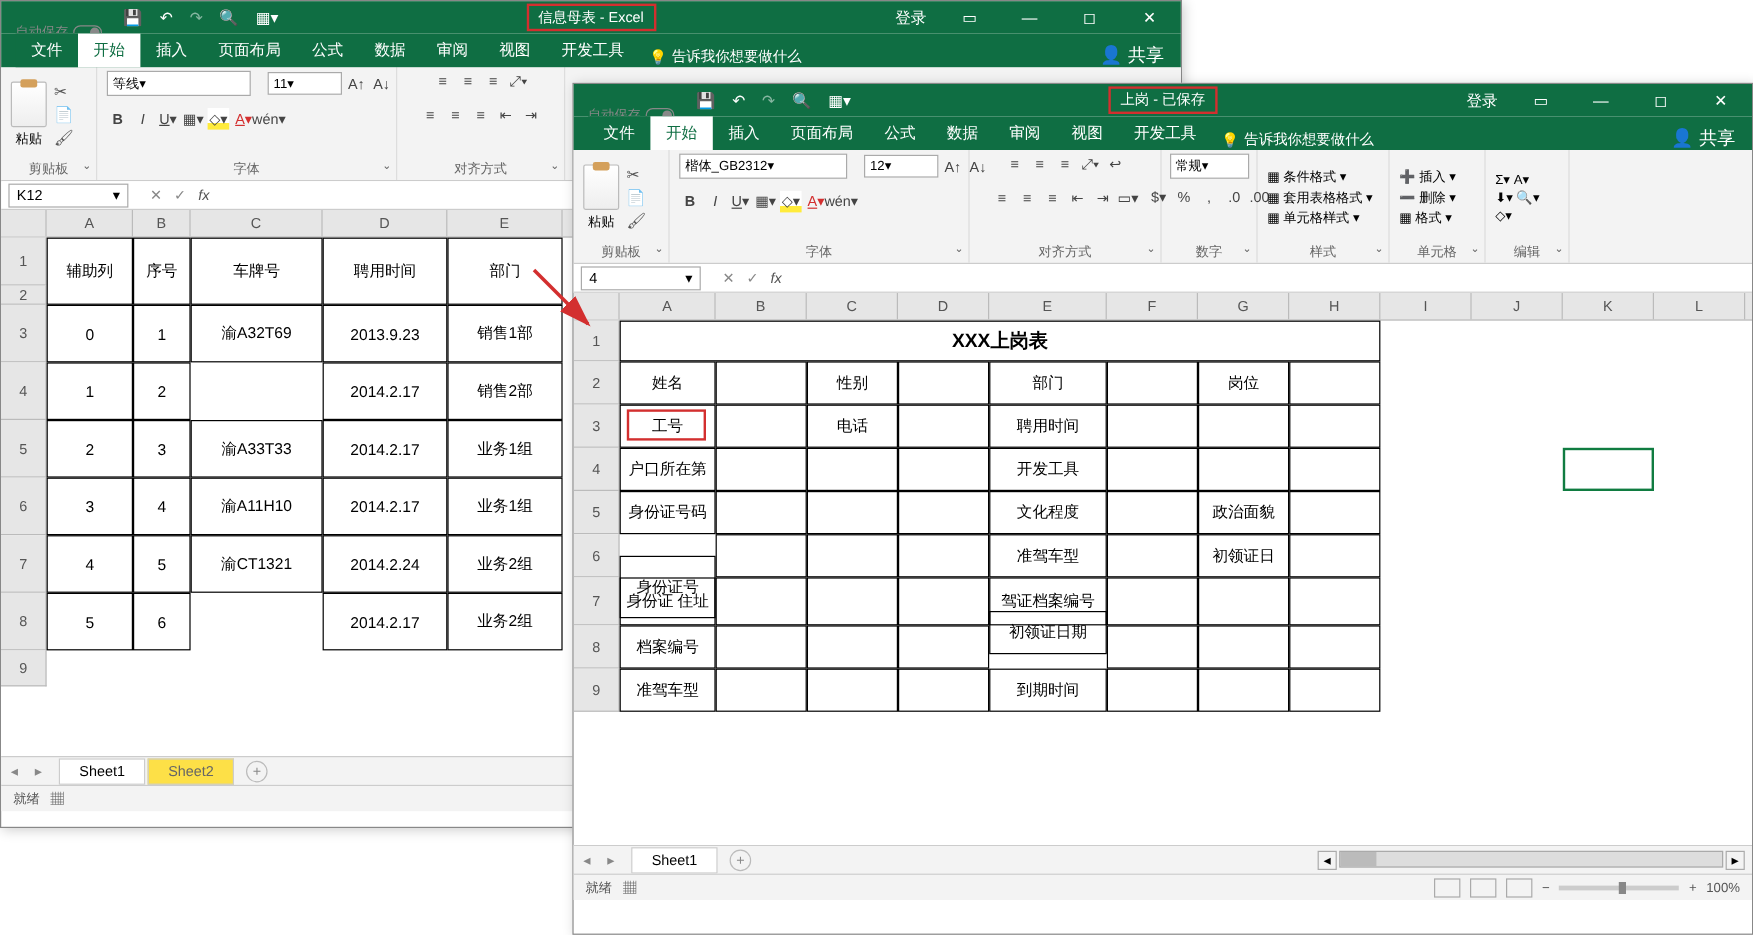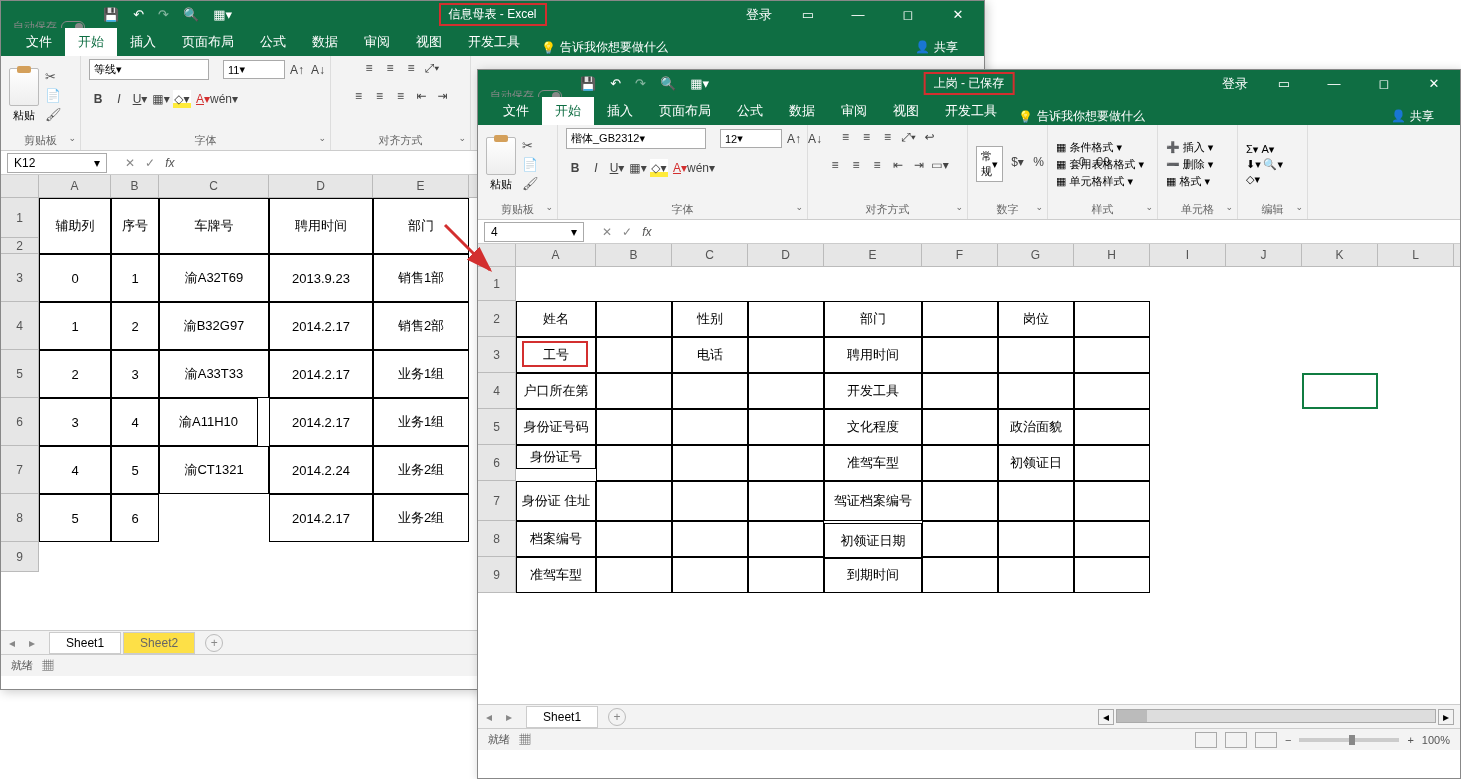--- a/index.html
+++ b/index.html
@@ -16,21 +16,21 @@
 .title-text{position:absolute;left:50%;transform:translateX(-50%);color:#fff;font-size:12px;}
 .title-highlight{border:2px solid #d32f2f;padding:1px 8px;}
 .win-right{margin-left:auto;display:flex;align-items:center;gap:22px;padding-right:12px;}
 .win-right span{color:#fff;font-size:13px;cursor:pointer;}
 .win-btn{width:28px;height:20px;display:inline-flex;align-items:center;justify-content:center;}
 .ribbon-tabs{height:28px;background:#0f6e43;display:flex;align-items:flex-end;padding-left:12px;position:relative;}
 .tab{padding:5px 13px;color:#fff;font-size:13px;cursor:pointer;}
 .tab.active{background:#fff;color:#0f6e43;}
 .tab.file{background:#0f6e43;color:#fff;}
 .tell-me{color:#fff;font-size:12px;margin-left:8px;display:flex;align-items:center;gap:4px;}
-.share{position:absolute;right:26px;color:#fff;font-size:12px;}
+.share{position:absolute;right:14px;color:#fff;font-size:15px;}
 .ribbon-body{height:95px;background:#f3f3f3;border-bottom:1px solid #ccc;display:flex;font-size:11px;}
 .rgroup{border-right:1px solid #ddd;display:flex;flex-direction:column;justify-content:space-between;padding:3px 8px 2px 8px;}
 .rgroup-content{flex:1;display:flex;gap:6px;align-items:center;}
 .rgroup-label{text-align:center;color:#666;font-size:11px;padding-top:2px;position:relative;}
 .rgroup-label::after{content:"⌄";position:absolute;right:-4px;font-size:9px;}
 .paste-big{display:flex;flex-direction:column;align-items:center;gap:2px;cursor:pointer;}
 .clipboard-icon{width:30px;height:38px;background:linear-gradient(#fff,#eee);border:1px solid #bbb;border-radius:2px;position:relative;}
 .clipboard-icon::before{content:"";position:absolute;top:-3px;left:7px;width:14px;height:7px;background:#d4a05b;border-radius:2px;}
 .mini-btns{display:flex;flex-direction:column;gap:4px;font-size:13px;color:#555;}
 .font-box,.size-box{border:1px solid #aaa;background:#fff;padding:2px 4px;font-size:11px;display:inline-flex;align-items:center;}
@@ -198,31 +198,30 @@
           <div class="cell b-all" style="left: 120px; top: 0px; width: 110px; height: 56px;">车牌号</div>
           <div class="cell b-all" style="left: 230px; top: 0px; width: 104px; height: 56px;">聘用时间</div>
           <div class="cell b-all" style="left: 334px; top: 0px; width: 96px; height: 56px;">部门</div>
           <div class="cell b-all" style="left: 0px; top: 56px; width: 72px; height: 48px;">0</div>
           <div class="cell b-all" style="left: 72px; top: 56px; width: 48px; height: 48px;">1</div>
           <div class="cell b-all" style="left: 120px; top: 56px; width: 110px; height: 48px;">渝A32T69</div>
           <div class="cell b-all" style="left: 230px; top: 56px; width: 104px; height: 48px;">2013.9.23</div>
           <div class="cell b-all" style="left: 334px; top: 56px; width: 96px; height: 48px;">销售1部</div>
           <div class="cell b-all" style="left: 0px; top: 104px; width: 72px; height: 48px;">1</div>
           <div class="cell b-all" style="left: 72px; top: 104px; width: 48px; height: 48px;">2</div>
-          <div class="cell b-all" style="left: 120px; top: 104px; width: 110px; height: 48px;">渝B32G97</div>
           <div class="cell b-all" style="left: 230px; top: 104px; width: 104px; height: 48px;">2014.2.17</div>
           <div class="cell b-all" style="left: 334px; top: 104px; width: 96px; height: 48px;">销售2部</div>
           <div class="cell b-all" style="left: 0px; top: 152px; width: 72px; height: 48px;">2</div>
           <div class="cell b-all" style="left: 72px; top: 152px; width: 48px; height: 48px;">3</div>
           <div class="cell b-all" style="left: 120px; top: 152px; width: 110px; height: 48px;">渝A33T33</div>
           <div class="cell b-all" style="left: 230px; top: 152px; width: 104px; height: 48px;">2014.2.17</div>
           <div class="cell b-all" style="left: 334px; top: 152px; width: 96px; height: 48px;">业务1组</div>
           <div class="cell b-all" style="left: 0px; top: 200px; width: 72px; height: 48px;">3</div>
           <div class="cell b-all" style="left: 72px; top: 200px; width: 48px; height: 48px;">4</div>
-          <div class="cell b-all" style="left: 120px; top: 200px; width: 99px; height: 48px;">渝A11H10</div>
+          <div class="cell b-all" style="left: 120px; top: 200px; width: 110px; height: 48px;">渝A11H10</div>
           <div class="cell b-all" style="left: 230px; top: 200px; width: 104px; height: 48px;">2014.2.17</div>
           <div class="cell b-all" style="left: 334px; top: 200px; width: 96px; height: 48px;">业务1组</div>
           <div class="cell b-all" style="left: 0px; top: 248px; width: 72px; height: 48px;">4</div>
           <div class="cell b-all" style="left: 72px; top: 248px; width: 48px; height: 48px;">5</div>
           <div class="cell b-all" style="left: 120px; top: 248px; width: 110px; height: 48px;">渝CT1321</div>
           <div class="cell b-all" style="left: 230px; top: 248px; width: 104px; height: 48px;">2014.2.24</div>
           <div class="cell b-all" style="left: 334px; top: 248px; width: 96px; height: 48px;">业务2组</div>
           <div class="cell b-all" style="left: 0px; top: 296px; width: 72px; height: 48px;">5</div>
           <div class="cell b-all" style="left: 72px; top: 296px; width: 48px; height: 48px;">6</div>
           <div class="cell b-all" style="left: 230px; top: 296px; width: 104px; height: 48px;">2014.2.17</div>
@@ -327,21 +326,21 @@
           <span class="tiny-btn">≡</span>
           <span class="tiny-btn">≡</span>
           <span class="tiny-btn">⇤</span>
           <span class="tiny-btn">⇥</span>
           <span class="tiny-btn">▭▾</span>
         </div>
       </div>
       <div class="rgroup-label">对齐方式</div>
     </div>
     <div class="rgroup" style="width:80px">
-      <div class="rgroup-content" style="gap:6px">
+      <div class="rgroup-content" style="flex-direction:column;gap:6px">
         <span class="font-box" style="width:66px"><span>常规</span>▾</span>
         <div class="font-row">
           <span class="tiny-btn">$▾</span>
           <span class="tiny-btn">%</span>
           <span class="tiny-btn">,</span>
           <span class="tiny-btn">.0</span>
           <span class="tiny-btn">.00</span>
         </div>
       </div>
       <div class="rgroup-label">数字</div>
@@ -410,20 +409,21 @@
           <div class="rh" style="height: 36px;">2</div>
           <div class="rh" style="height: 36px;">3</div>
           <div class="rh" style="height: 36px;">4</div>
           <div class="rh" style="height: 36px;">5</div>
           <div class="rh" style="height: 36px;">6</div>
           <div class="rh" style="height: 40px;">7</div>
           <div class="rh" style="height: 36px;">8</div>
           <div class="rh" style="height: 36px;">9</div>
         </div>
       <div class="cells" id="w2-cells" style="width:940px;height:440px">
+          <div class="cell b-all" style="left: 0px; top: 0px; width: 634px; height: 34px; font-weight: bold; font-size: 16px;">XXX上岗表</div>
           <div class="cell b-all" style="left: 0px; top: 34px; width: 80px; height: 36px;">姓名</div>
           <div class="cell b-all" style="left: 80px; top: 34px; width: 76px; height: 36px;"></div>
           <div class="cell b-all" style="left: 156px; top: 34px; width: 76px; height: 36px;">性别</div>
           <div class="cell b-all" style="left: 232px; top: 34px; width: 76px; height: 36px;"></div>
           <div class="cell b-all" style="left: 308px; top: 34px; width: 98px; height: 36px;">部门</div>
           <div class="cell b-all" style="left: 406px; top: 34px; width: 76px; height: 36px;"></div>
           <div class="cell b-all" style="left: 482px; top: 34px; width: 76px; height: 36px;">岗位</div>
           <div class="cell b-all" style="left: 558px; top: 34px; width: 76px; height: 36px;"></div>
           <div class="cell b-all" style="left: 0px; top: 70px; width: 80px; height: 36px;">工号</div>
           <div class="cell b-all" style="left: 80px; top: 70px; width: 76px; height: 36px;"></div>
@@ -442,42 +442,42 @@
           <div class="cell b-all" style="left: 482px; top: 106px; width: 76px; height: 36px;"></div>
           <div class="cell b-all" style="left: 558px; top: 106px; width: 76px; height: 36px;"></div>
           <div class="cell b-all" style="left: 0px; top: 142px; width: 80px; height: 36px;">身份证号码</div>
           <div class="cell b-all" style="left: 80px; top: 142px; width: 76px; height: 36px;"></div>
           <div class="cell b-all" style="left: 156px; top: 142px; width: 76px; height: 36px;"></div>
           <div class="cell b-all" style="left: 232px; top: 142px; width: 76px; height: 36px;"></div>
           <div class="cell b-all" style="left: 308px; top: 142px; width: 98px; height: 36px;">文化程度</div>
           <div class="cell b-all" style="left: 406px; top: 142px; width: 76px; height: 36px;"></div>
           <div class="cell b-all" style="left: 482px; top: 142px; width: 76px; height: 36px;">政治面貌</div>
           <div class="cell b-all" style="left: 558px; top: 142px; width: 76px; height: 36px;"></div>
-          <div class="cell b-all" style="left: 0px; top: 178px; width: 80px; height: 24px;">身份证号</div>
+          <div class="cell b-all" style="left: 0px; top: 196px; width: 80px; height: 52px;">身份证号</div>
           <div class="cell b-all" style="left: 80px; top: 178px; width: 76px; height: 36px;"></div>
           <div class="cell b-all" style="left: 156px; top: 178px; width: 76px; height: 36px;"></div>
           <div class="cell b-all" style="left: 232px; top: 178px; width: 76px; height: 36px;"></div>
           <div class="cell b-all" style="left: 308px; top: 178px; width: 98px; height: 36px;">准驾车型</div>
           <div class="cell b-all" style="left: 406px; top: 178px; width: 76px; height: 36px;"></div>
           <div class="cell b-all" style="left: 482px; top: 178px; width: 76px; height: 36px;">初领证日</div>
           <div class="cell b-all" style="left: 558px; top: 178px; width: 76px; height: 36px;"></div>
           <div class="cell b-all" style="left: 0px; top: 214px; width: 80px; height: 40px;">身份证
 住址</div>
           <div class="cell b-all" style="left: 80px; top: 214px; width: 76px; height: 40px;"></div>
           <div class="cell b-all" style="left: 156px; top: 214px; width: 76px; height: 40px;"></div>
           <div class="cell b-all" style="left: 232px; top: 214px; width: 76px; height: 40px;"></div>
           <div class="cell b-all" style="left: 308px; top: 214px; width: 98px; height: 40px;">驾证档案编号</div>
           <div class="cell b-all" style="left: 406px; top: 214px; width: 76px; height: 40px;"></div>
           <div class="cell b-all" style="left: 482px; top: 214px; width: 76px; height: 40px;"></div>
           <div class="cell b-all" style="left: 558px; top: 214px; width: 76px; height: 40px;"></div>
           <div class="cell b-all" style="left: 0px; top: 254px; width: 80px; height: 36px;">档案编号</div>
           <div class="cell b-all" style="left: 80px; top: 254px; width: 76px; height: 36px;"></div>
           <div class="cell b-all" style="left: 156px; top: 254px; width: 76px; height: 36px;"></div>
           <div class="cell b-all" style="left: 232px; top: 254px; width: 76px; height: 36px;"></div>
-          <div class="cell b-all" style="left: 308px; top: 256px; width: 98px; height: 36px;">初领证日期</div>
+          <div class="cell b-all" style="left: 308px; top: 242px; width: 98px; height: 36px;">初领证日期</div>
           <div class="cell b-all" style="left: 406px; top: 254px; width: 76px; height: 36px;"></div>
           <div class="cell b-all" style="left: 482px; top: 254px; width: 76px; height: 36px;"></div>
           <div class="cell b-all" style="left: 558px; top: 254px; width: 76px; height: 36px;"></div>
           <div class="cell b-all" style="left: 0px; top: 290px; width: 80px; height: 36px;">准驾车型</div>
           <div class="cell b-all" style="left: 80px; top: 290px; width: 76px; height: 36px;"></div>
           <div class="cell b-all" style="left: 156px; top: 290px; width: 76px; height: 36px;"></div>
           <div class="cell b-all" style="left: 232px; top: 290px; width: 76px; height: 36px;"></div>
           <div class="cell b-all" style="left: 308px; top: 290px; width: 98px; height: 36px;">到期时间</div>
           <div class="cell b-all" style="left: 406px; top: 290px; width: 76px; height: 36px;"></div>
           <div class="cell b-all" style="left: 482px; top: 290px; width: 76px; height: 36px;"></div>

